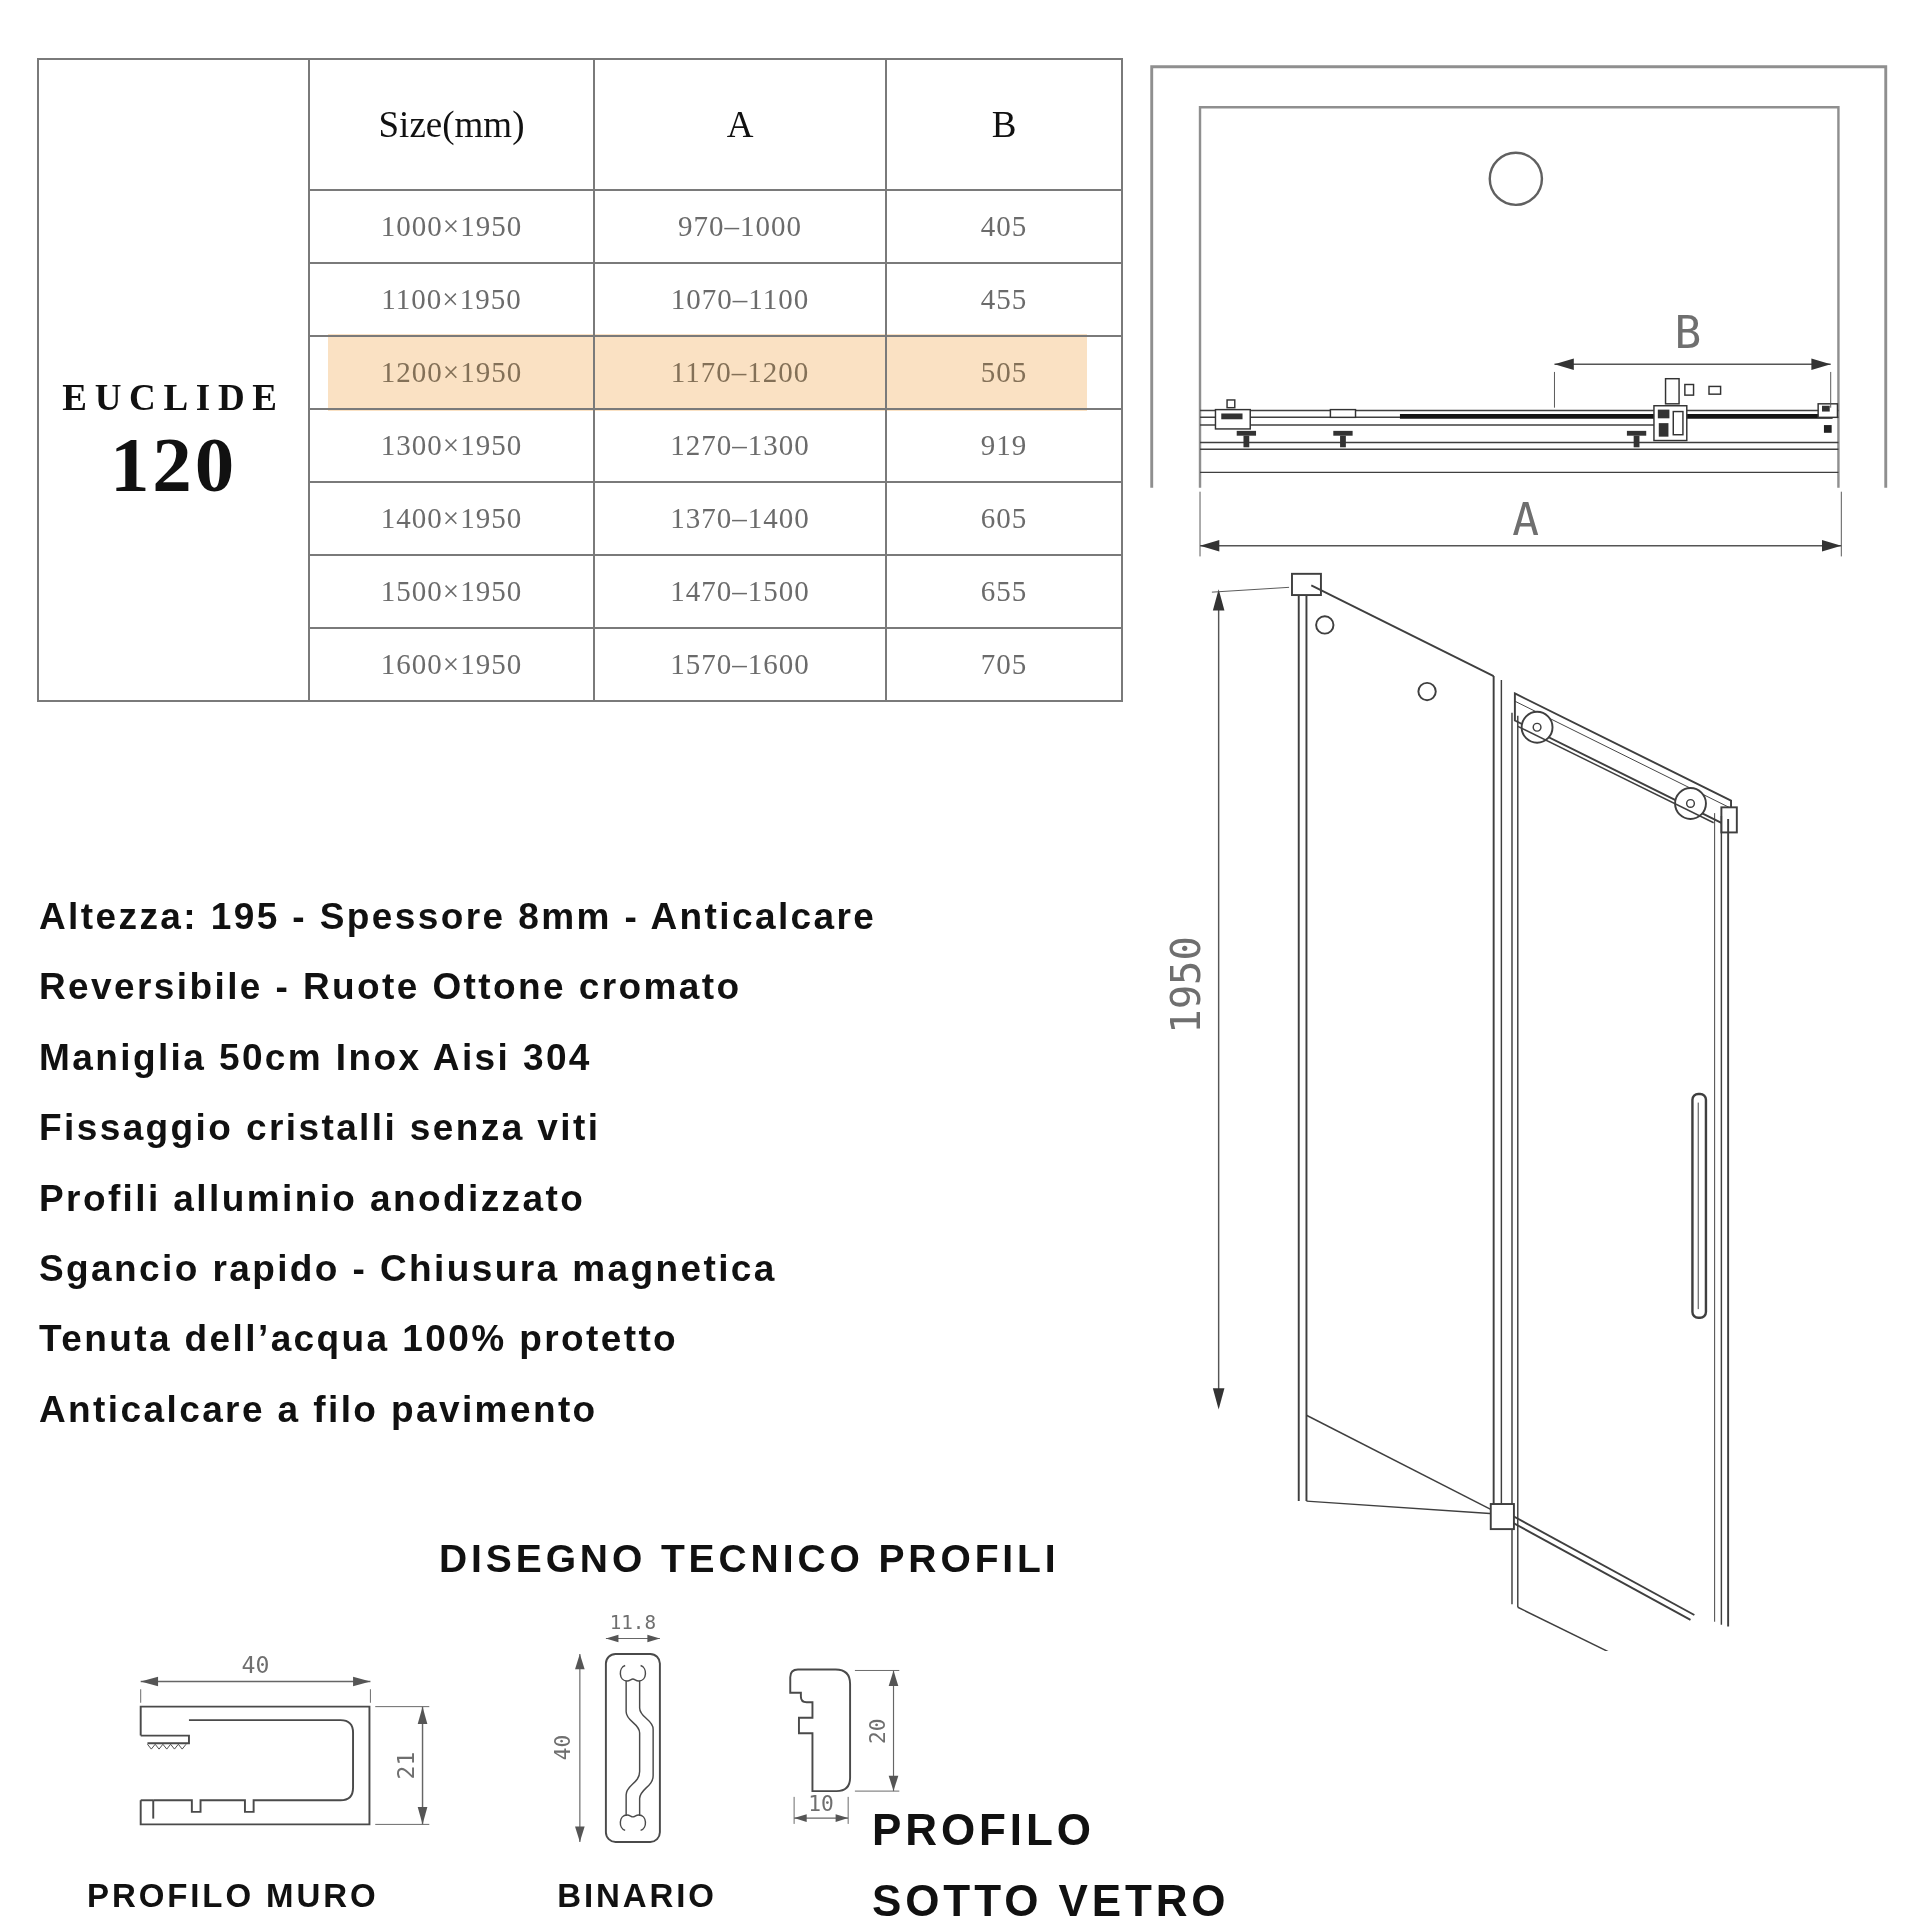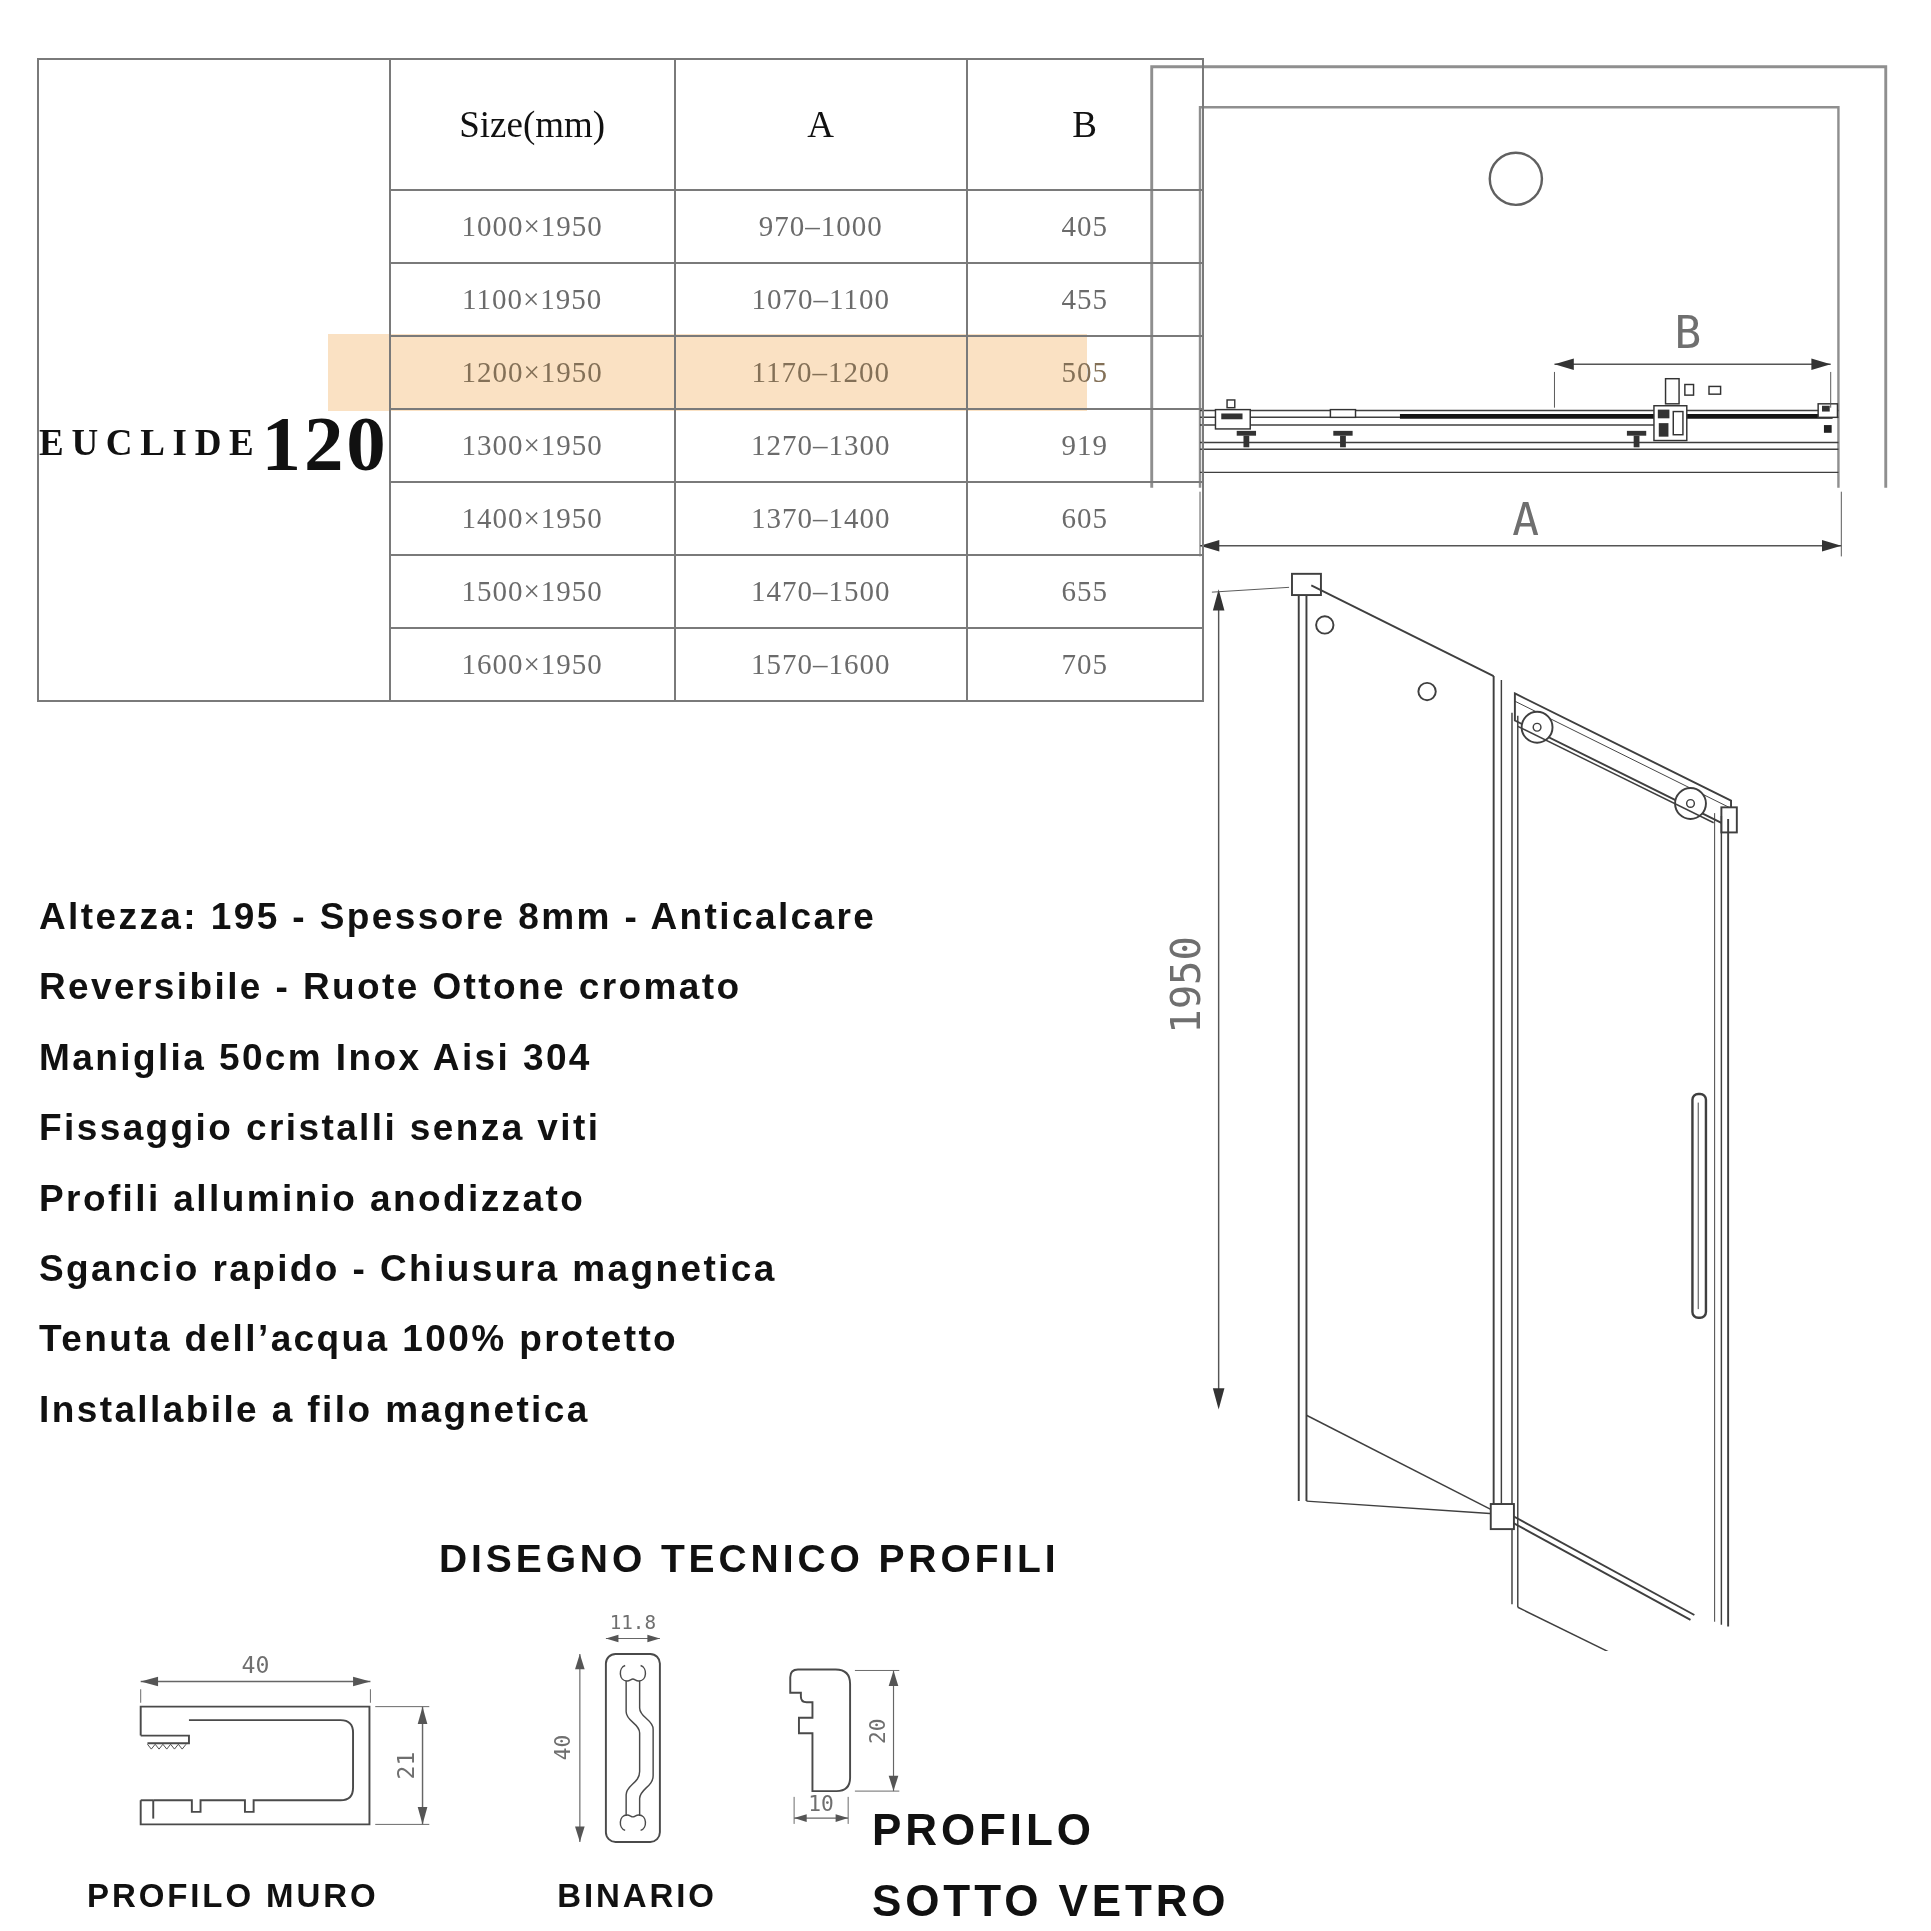--- a/index.html
+++ b/index.html
@@ -8,21 +8,21 @@
   
   .hl-band{position:absolute;left:328px;top:334px;width:759px;height:77px;background:var(--hl,#fae1c3);z-index:0;}
   table.sizes{position:absolute;left:37px;top:58px;border-collapse:collapse;table-layout:fixed;z-index:1;}
   table.sizes td{border:2.9px solid #7a7a7a;text-align:center;vertical-align:middle;padding:0;background:transparent;}
   table.sizes td.lbl{border:2.9px solid #7a7a7a;}
   td.c-size{width:283px;} td.c-a{width:290px;} td.c-b{width:234px;} td.c-lbl{width:269px;}
   tr.hdr{height:131px;} tr.row{height:73px;}
   .hdr td{font-size:37px;color:#111;font-weight:normal;font-family:Liberation Serif, serif;}
   .cadtxt{font-family:Liberation Serif, serif;font-size:29px;color:#6b6b6b;letter-spacing:1px;}
   tr.hl-row td{color:#837057;}
-  .lbl-inner{display:flex;flex-direction:row;align-items:center;justify-content:flex-start;height:100%;padding-top:126px;box-sizing:border-box;}
+  .lbl-inner{display:flex;flex-direction:column;align-items:center;justify-content:flex-start;height:100%;padding-top:126px;box-sizing:border-box;}
   .series{font-weight:bold;font-size:37px;letter-spacing:7.7px;color:#111;}
   .model{font-weight:bold;font-size:79px;letter-spacing:2.9px;color:#111;margin-top:1.9px;}
   
   .features{position:absolute;left:39px;top:890px;z-index:1;}
   .feat-line{font-weight:bold;font-size:37px;letter-spacing:2.4px;color:#111;height:54px;line-height:54px;margin-bottom:16.4px;white-space:nowrap;}
   
   .drw{position:absolute;}
   svg text.dim{font-family:"DejaVu Sans Mono", monospace;fill:#6f6f6f;}
   
   .sec-title{position:absolute;left:439px;top:1537px;font-weight:bold;font-size:39px;letter-spacing:3.9px;color:#111;white-space:nowrap;}
@@ -88,21 +88,21 @@
   </table>
 
 <div class="features">
   <div class="feat-line">Altezza: 195 - Spessore 8mm - Anticalcare</div>
   <div class="feat-line">Reversibile - Ruote Ottone cromato</div>
   <div class="feat-line">Maniglia 50cm Inox Aisi 304</div>
   <div class="feat-line">Fissaggio cristalli senza viti</div>
   <div class="feat-line">Profili alluminio anodizzato</div>
   <div class="feat-line">Sgancio rapido - Chiusura magnetica</div>
   <div class="feat-line">Tenuta dell’acqua 100% protetto</div>
-  <div class="feat-line">Installabile a filo magnetica</div>
+  <div class="feat-line">Anticalcare a filo pavimento</div>
 </div>
 
 <svg class="drw" style="left:1144px;top:58px" width="763" height="512" viewBox="0 0 790 530">
 
   <polyline points="8,445 8,9 768,9 768,445" fill="none" stroke="#8f8f8f" stroke-width="3"></polyline>
   <polyline points="58,445 58,51 719,51 719,445" fill="none" stroke="#8f8f8f" stroke-width="2.5"></polyline>
 
   <circle cx="385" cy="125" r="27" fill="#ffffff" stroke="#606060" stroke-width="2.5"></circle>
 
   <g stroke="#3f3f3f" stroke-width="1.5">

